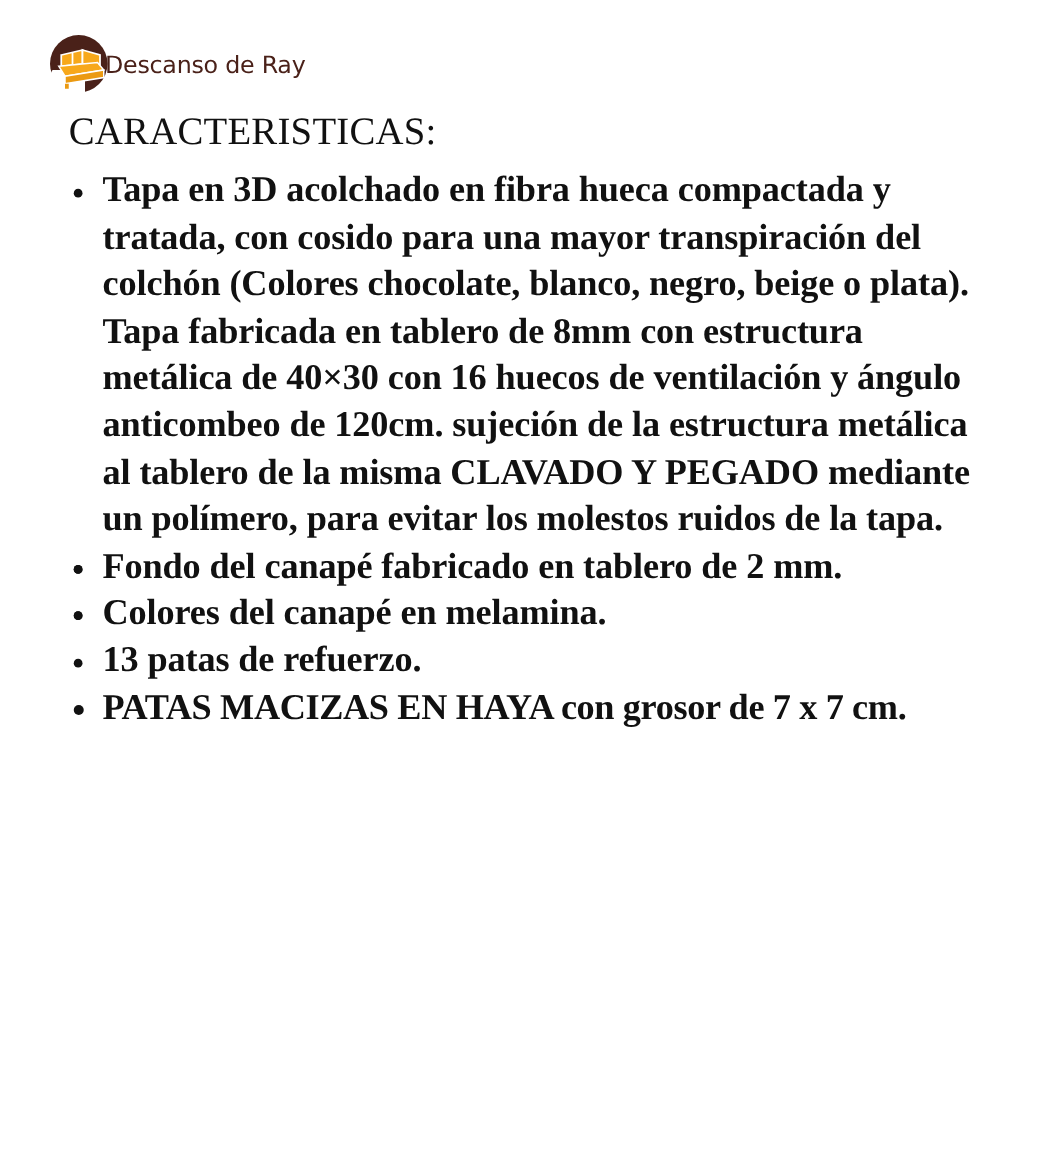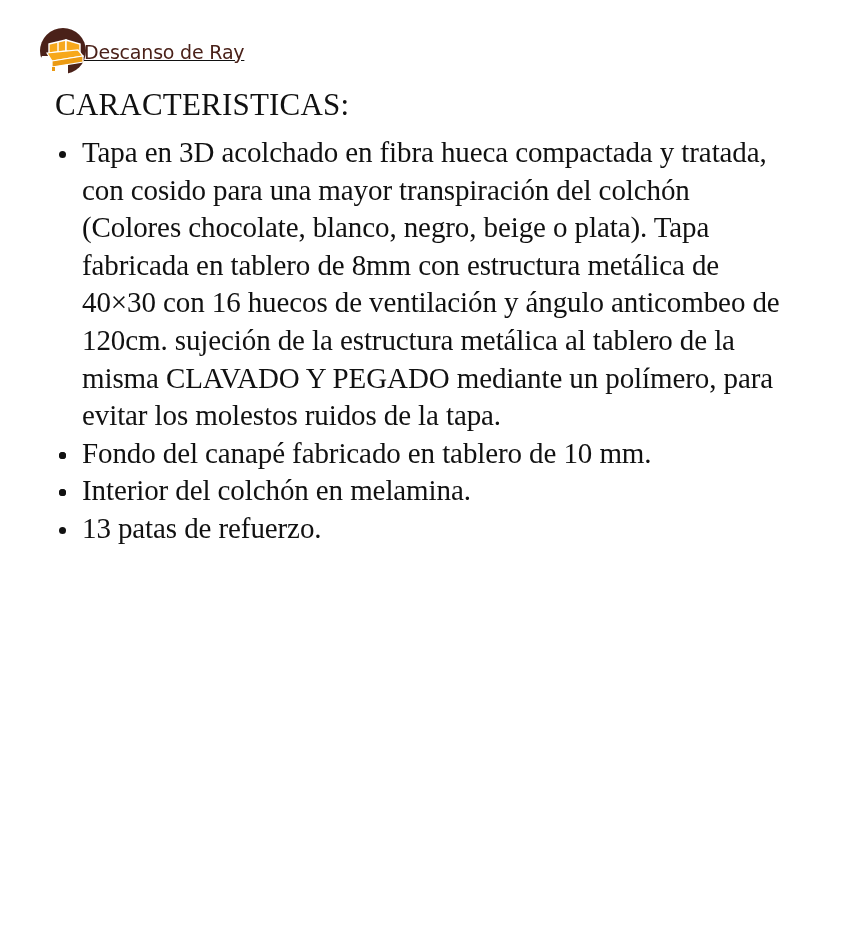--- a/index.html
+++ b/index.html
@@ -17,21 +17,20 @@
   }
 
   
   .logo-header {
     position: absolute;
     left: 38px;
     top: 26px;
     display: flex;
     align-items: center;
     height: 50px;
-    text-decoration: underline;
   }
   .logo-mark {
     width: 50px;
     height: 50px;
     flex: 0 0 50px;
     position: relative;
   }
   .logo-mark svg { display: block; width: 50px; height: 50px; }
   .logo-wordmark {
     font-family: "DejaVu Sans", "Liberation Sans", sans-serif;
@@ -87,21 +86,21 @@
   }
   ul.feature-list > li.bold {
     font-weight: bold;
     letter-spacing: -0.3px;
   }
   ul.feature-list > li.bold .bullet-dot {
     top: 16px;
     width: 8px;
     height: 8px;
   }
-  .li-text { display: block; }
+  .li-text { display: block; font-weight: bold; }
 </style>
 </head>
 <body>
 
 <div class="logo-header">
   <span class="logo-mark">
     <svg viewBox="0 0 50 50" xmlns="http://www.w3.org/2000/svg">
 
       <circle cx="25" cy="25" r="23" fill="#4a2119"></circle>
 
@@ -130,28 +129,32 @@
   <ul class="feature-list">
     <li>
       <span class="bullet-dot"></span>
       <span class="li-text">Tapa en 3D acolchado en fibra hueca compactada y tratada, con cosido para una mayor transpiración del colchón (Colores chocolate, blanco, negro, beige o plata). Tapa fabricada en tablero de 8mm con estructura metálica de 40×30 con 16 huecos de ventilación y ángulo anticombeo de 120cm. sujeción de la estructura metálica al tablero de la misma CLAVADO Y PEGADO mediante un polímero, para evitar los molestos ruidos de la tapa.</span>
     </li>
     <li>
       <span class="bullet-dot"></span>
     </li>
     <li>
       <span class="bullet-dot"></span>
-      <span class="li-text">Fondo del canapé fabricado en tablero de 10 mm.</span>
+      <span class="li-text">Fondo del canapé fabricado en tablero de 2 mm.</span>
     </li>
     <li>
       <span class="bullet-dot"></span>
     </li>
     <li>
       <span class="bullet-dot"></span>
-      <span class="li-text">Interior del colchón en melamina.</span>
+      <span class="li-text">Colores del canapé en melamina.</span>
     </li>
     <li>
       <span class="bullet-dot"></span>
       <span class="li-text">13 patas de refuerzo.</span>
+    </li>
+    <li class="bold">
+      <span class="bullet-dot"></span>
+      <span class="li-text">PATAS MACIZAS EN HAYA con grosor de 7 x 7 cm.</span>
     </li>
   </ul>
 
 </div>
 
 </body></html>

